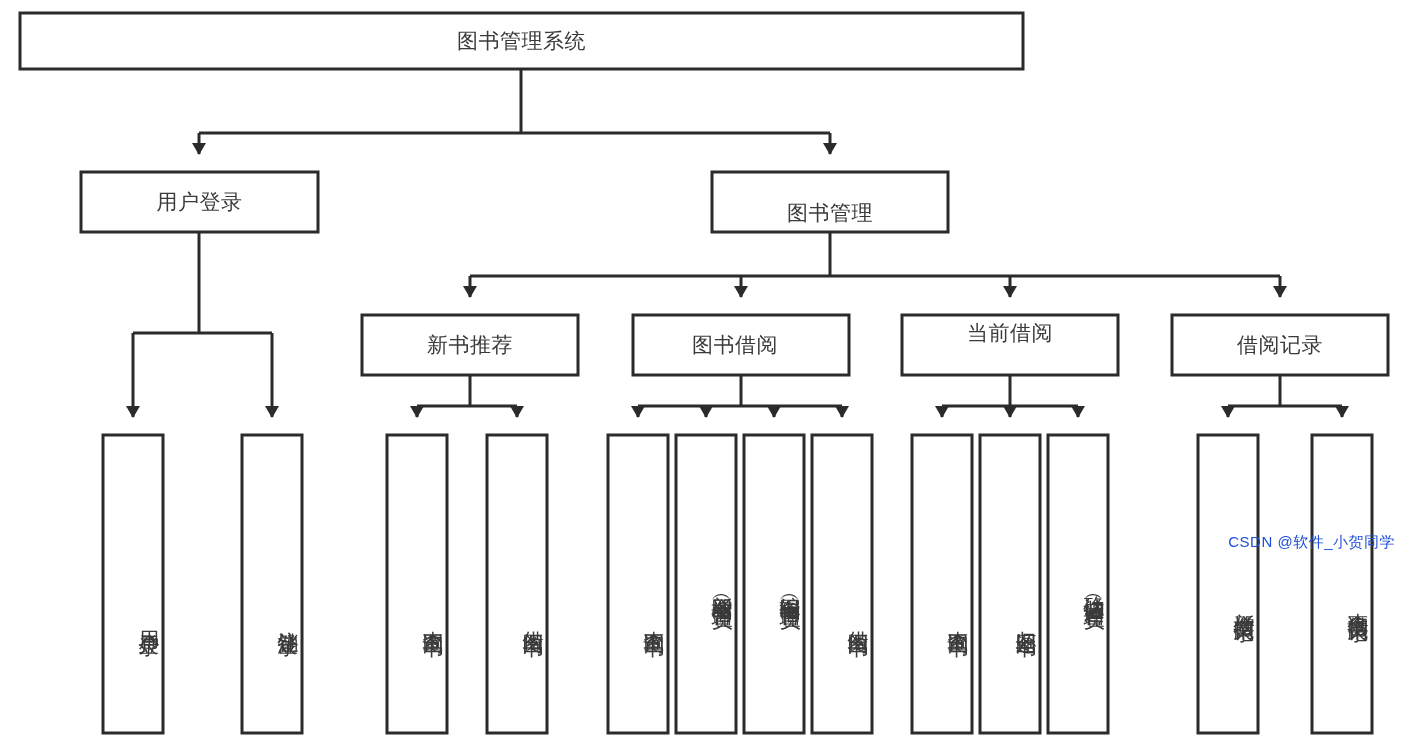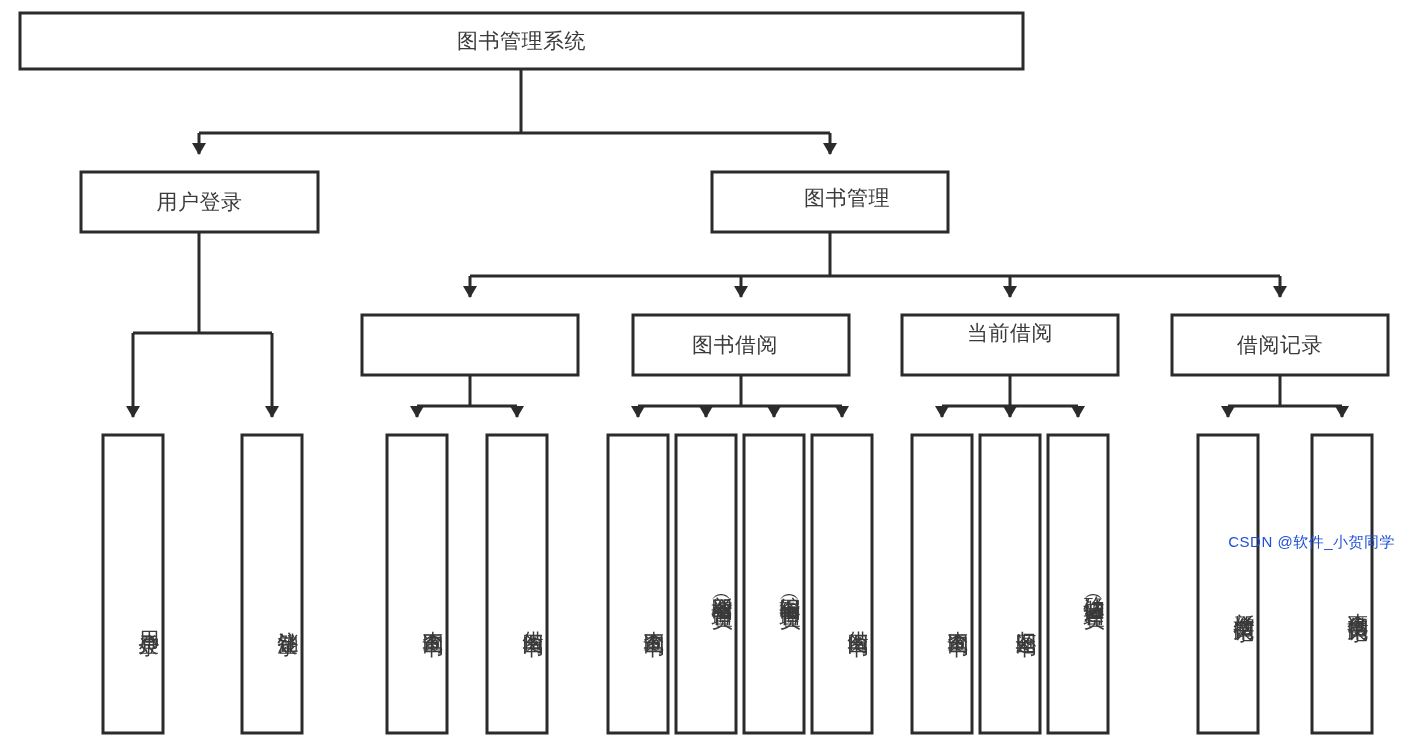--- a/index.html
+++ b/index.html
@@ -169,22 +169,23 @@
     <rect class="node-box" x="1048" y="435" width="60" height="298"></rect>
 
     <rect class="node-box" x="1198" y="435" width="60" height="298"></rect>
     <rect class="node-box" x="1312" y="435" width="60" height="298"></rect>
   </svg>
 
   <div class="node-label horizontal" style="left:20px; top:13px; width:1003px; height:56px;">图书管理系统</div>
 
   <div class="node-label horizontal" style="left:81px; top:172px; width:237px; height:60px;">用户登录</div>
 
-  <div class="node-label horizontal" style="left:712px; top:168px; width:236px; height:60px;margin-left:17px;">图书管理</div>
-
+  <div class="node-label horizontal" style="left:712px; top:183px; width:236px; height:60px;">图书管理</div>
+
+  <div class="node-label horizontal" style="left:362px; top:315px; width:216px; height:60px;">新书推荐</div>
 
   <div class="node-label horizontal" style="left:627px; top:315px; width:216px; height:60px;">图书借阅</div>
 
   <div class="node-label horizontal" style="left:902px; top:303px; width:216px; height:60px;">当前借阅</div>
 
   <div class="node-label horizontal" style="left:1172px; top:315px; width:216px; height:60px;text-align:right;">借阅记录</div>
 
   <div class="node-label vertical" style="left:103px; top:503px; width:60px; height:230px;">用户登录</div>
 
   <div class="node-label vertical" style="left:242px; top:503px; width:60px; height:230px;">注销登录</div>

